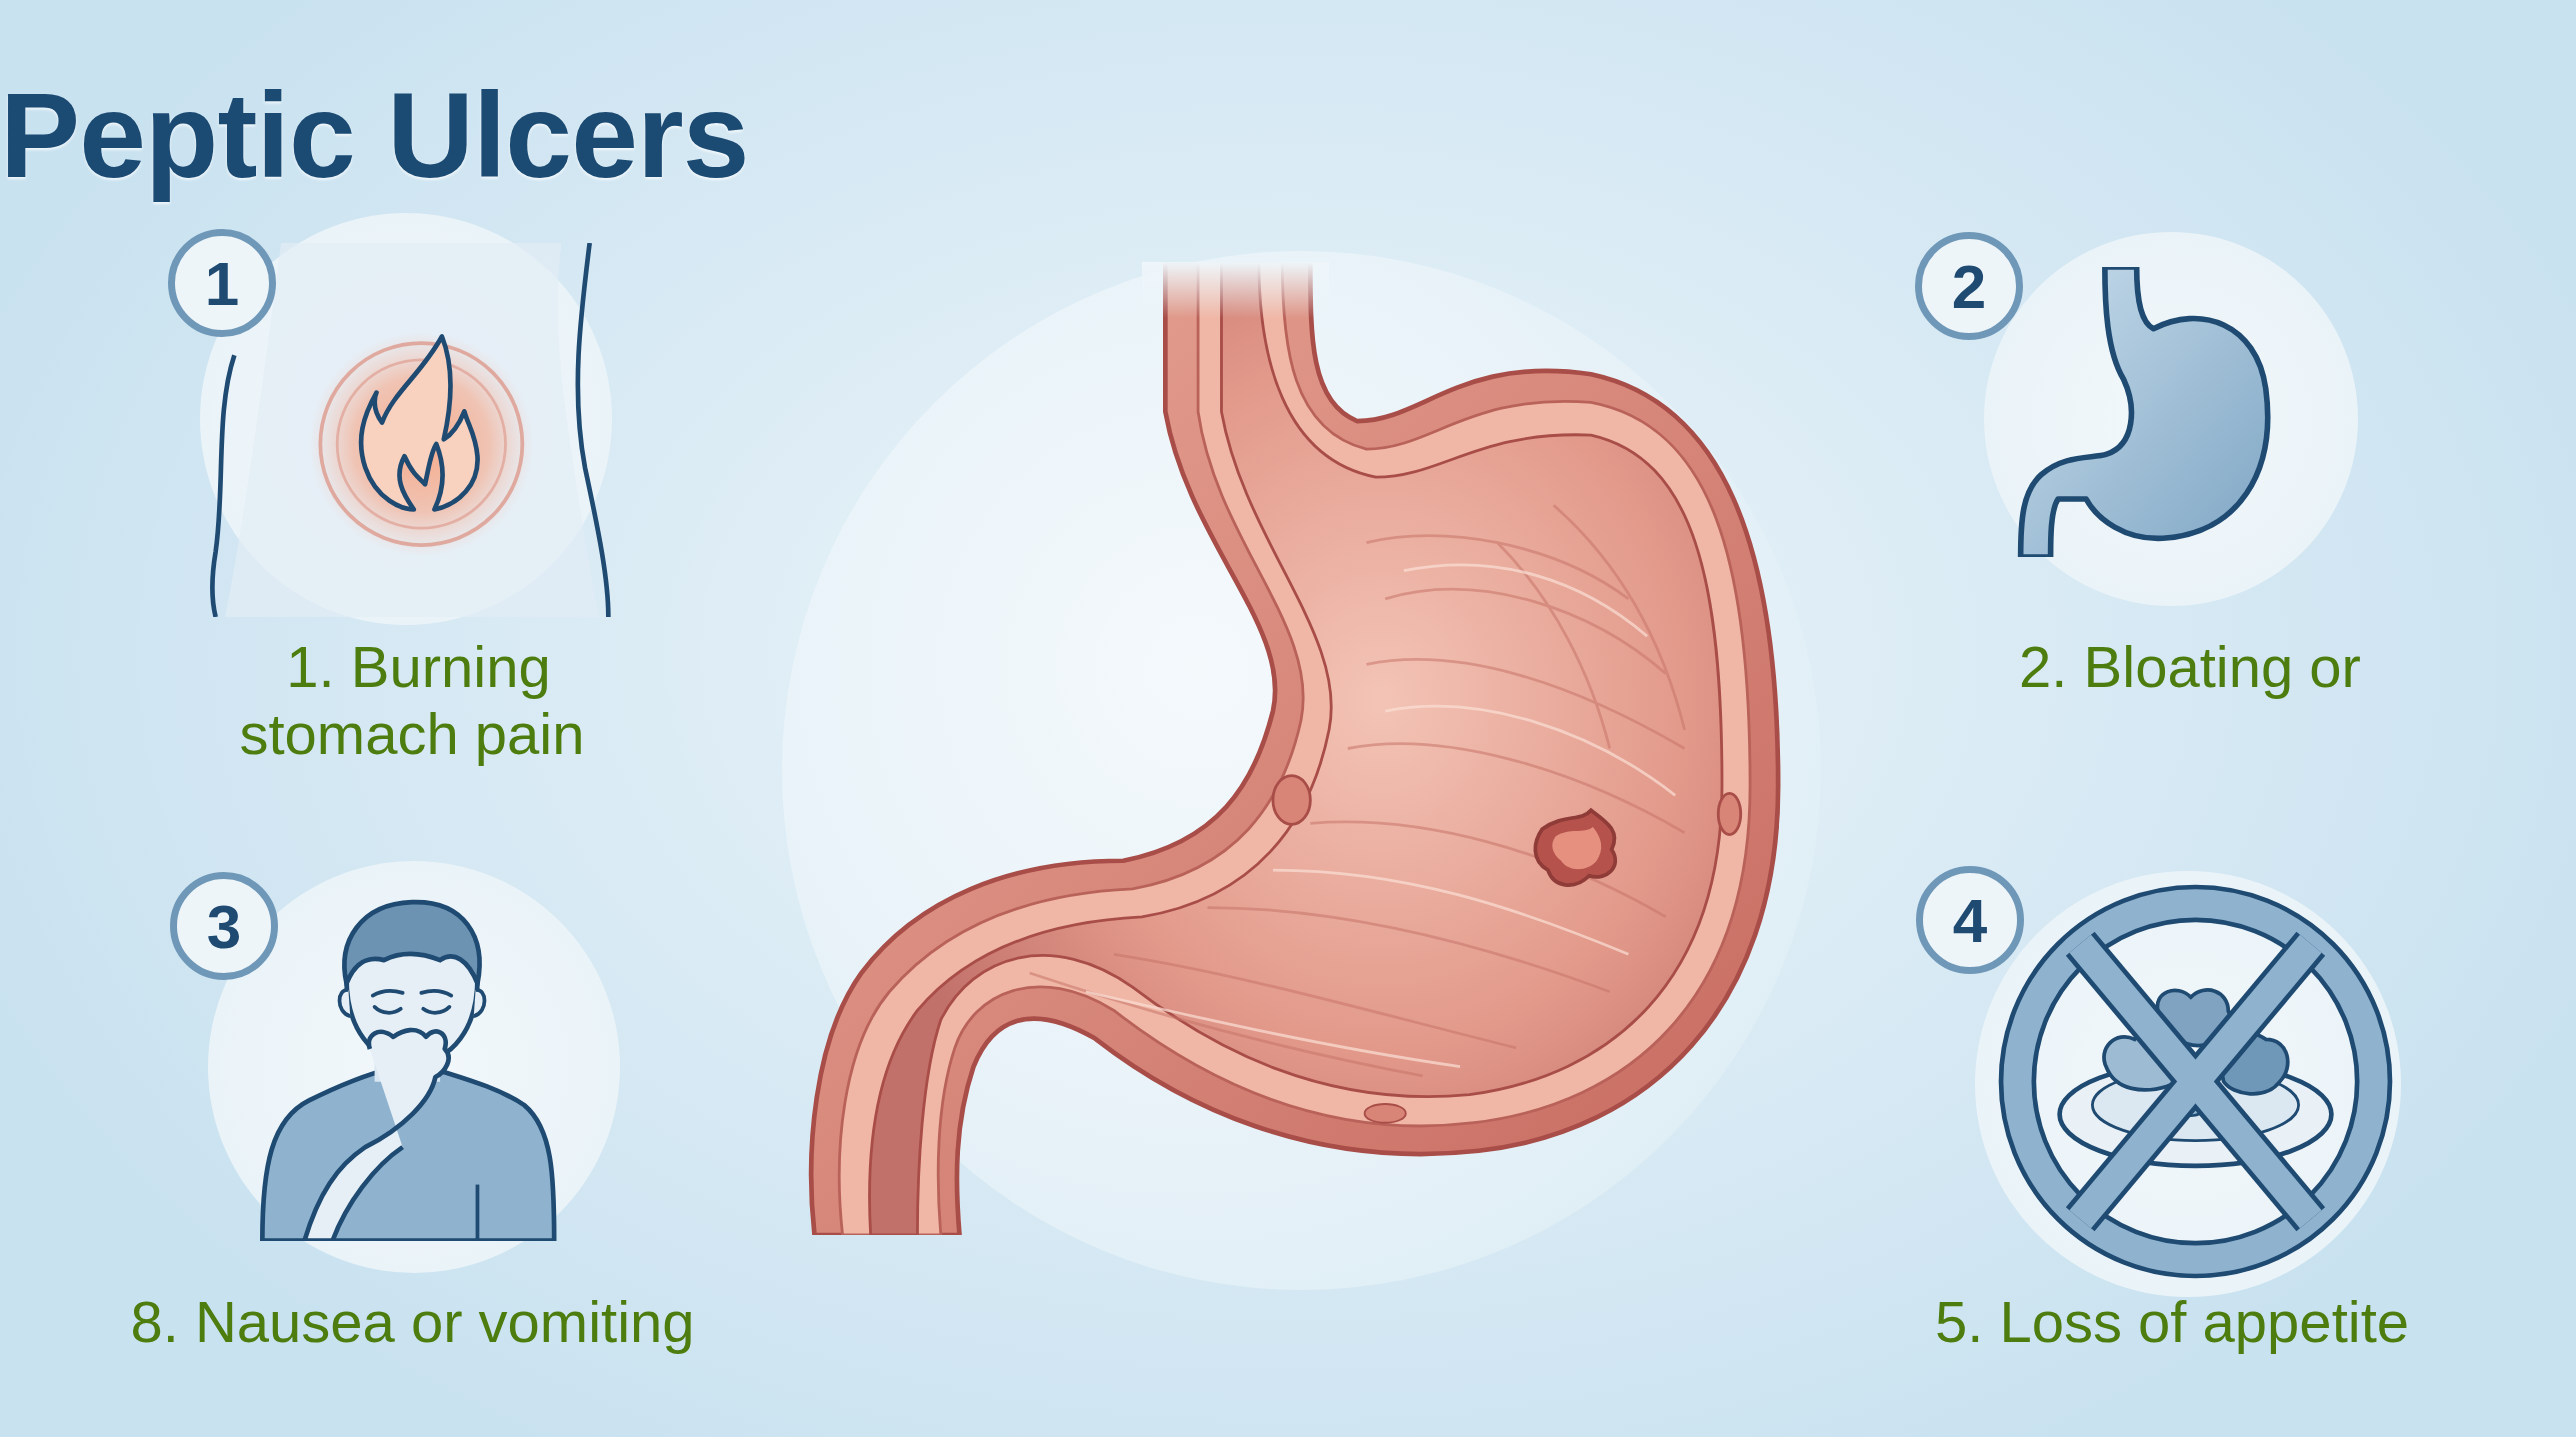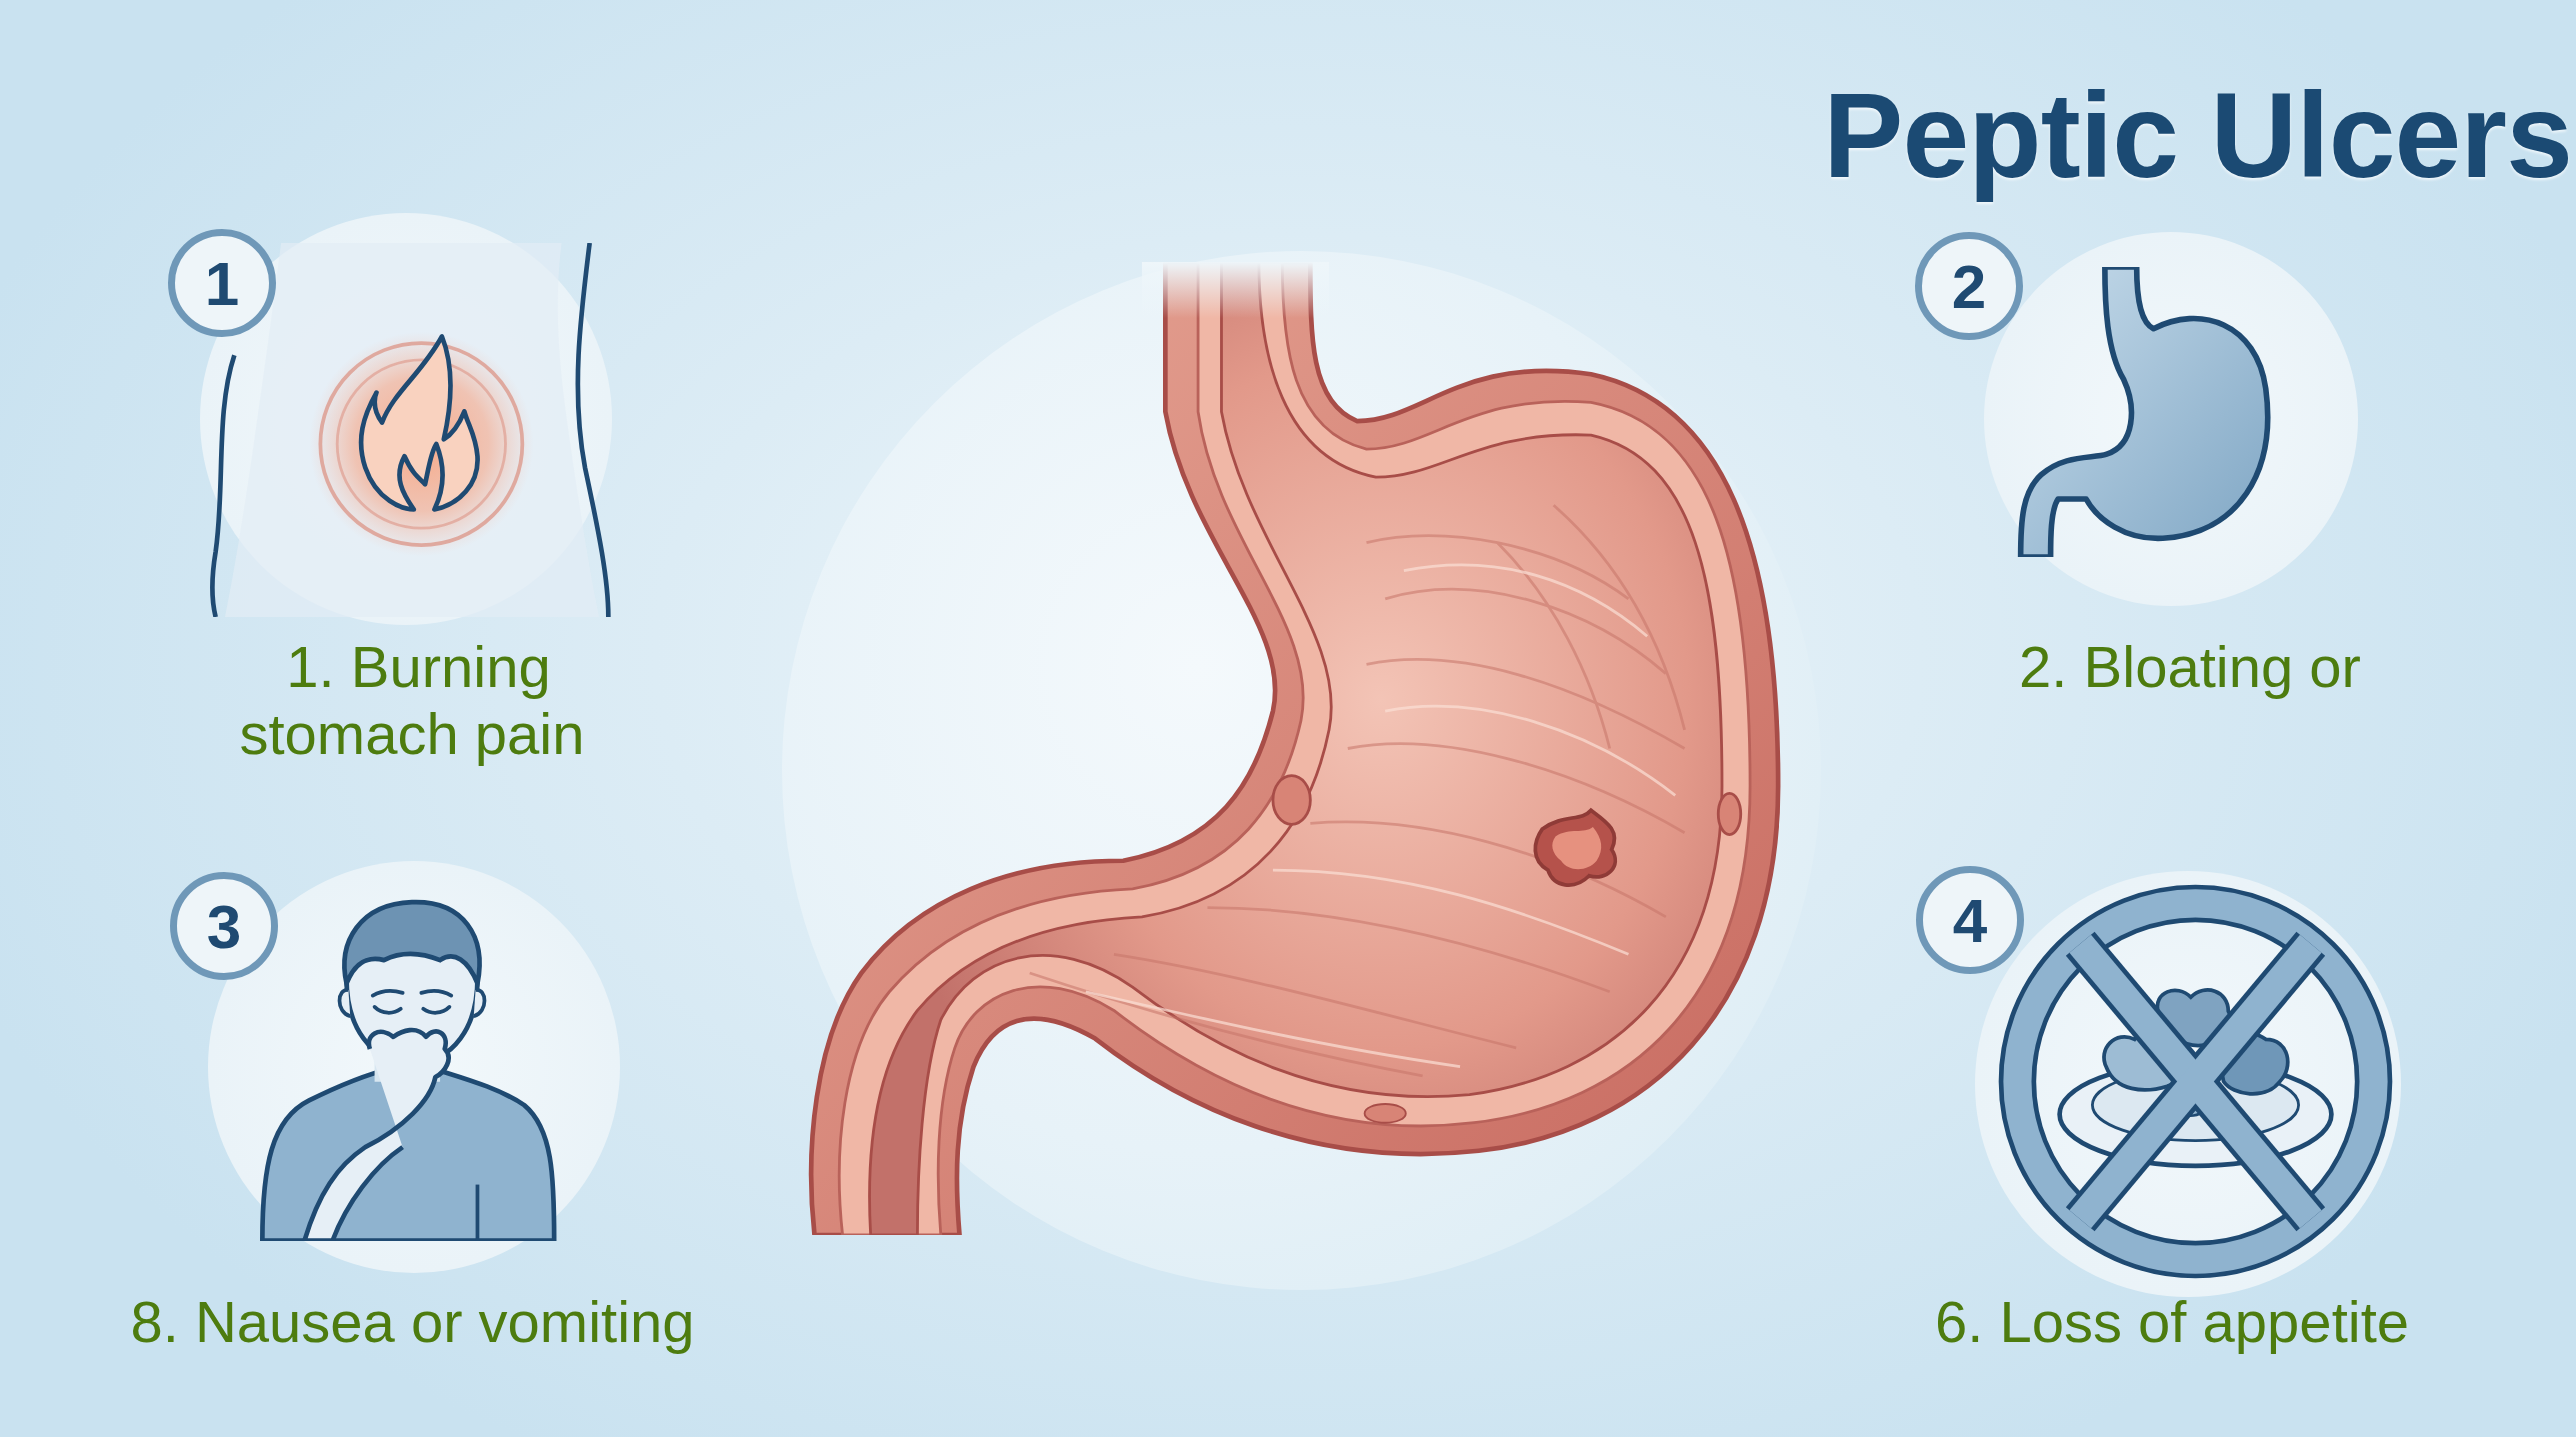--- a/index.html
+++ b/index.html
@@ -2,21 +2,21 @@
 <html style="font-size:15px"><head>
 <meta charset="utf-8">
 <style>
   html, body { margin: 0; padding: 0; }
   body {
     width: 2576px; height: 1438px; overflow: hidden; position: relative;
     font-family: "Liberation Sans", "DejaVu Sans", sans-serif;
     background: radial-gradient(ellipse 1404px 936px at 1288px 655px, #eef6fa 0%, #dcecf5 45%, #c9e2f0 100%);
   }
   .title {
-    position: absolute; left: 0; top: 66px; width: 2572px; text-align: right;
+    position: absolute; left: 0; top: 66px; width: 2572px; text-align: left;
     font-size: 120px; font-weight: 700; color: #1b4a73; letter-spacing: -0.9px;
     text-shadow: 0 1.9px 2.8px rgba(255,255,255,0.7);
   }
   .center-disc {
     position: absolute; left: 782px; top: 251px; width: 1039px; height: 1039px;
     border-radius: 50%;
     background: radial-gradient(circle at 40% 40%, #f4f9fc 0%, #e7f2f8 55%, #d7eaf3 100%);
   }
   .stomach-art { position: absolute; left: 786px; top: 262px; width: 1030px; height: 973px; }
 
@@ -194,15 +194,15 @@
 
       <g stroke-linecap="butt">
         <line x1="92" y1="68" x2="338" y2="362" stroke="#1f4a72" stroke-width="40"></line>
         <line x1="338" y1="68" x2="92" y2="362" stroke="#1f4a72" stroke-width="40"></line>
         <line x1="92" y1="68" x2="338" y2="362" stroke="#8fb3cf" stroke-width="30"></line>
         <line x1="338" y1="68" x2="92" y2="362" stroke="#8fb3cf" stroke-width="30"></line>
       </g>
     </svg>
   </div>
   <div class="badge" style="left:1916px; top:866px;">4</div>
-  <div class="label" style="left:1891px; top:1288px; width:562px;">6. Loss of appetite</div>
+  <div class="label" style="left:1891px; top:1288px; width:562px;">5. Loss of appetite</div>
 </div>
 
 
 </body></html>

